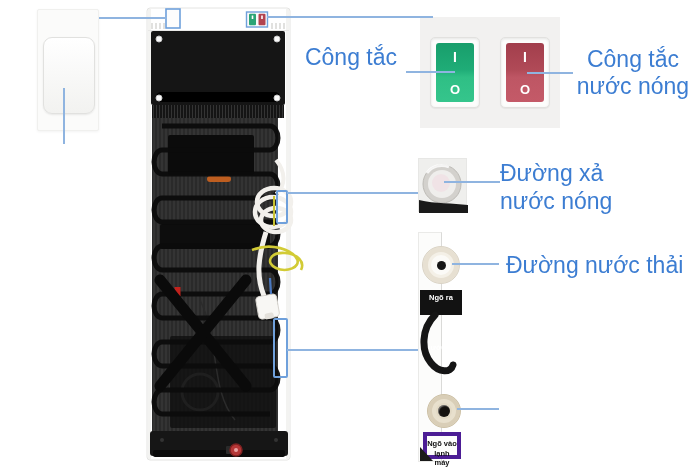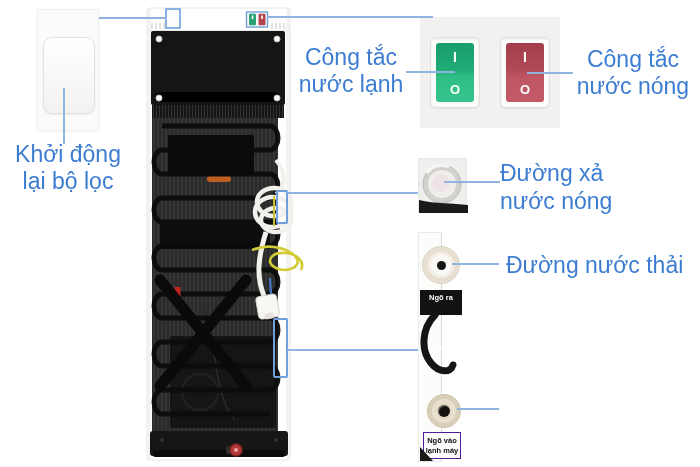--- a/index.html
+++ b/index.html
@@ -53,21 +53,21 @@
   .g1{left:3px;top:13px;width:38px;height:38px;background:#F0EBE1;border:1px solid #DAD3C5;
       box-shadow:inset 0 0 0 5px #E7E0D2,inset 0 0 0 9px #F4F0E7;}
   .g1-mid{position:absolute;left:12px;top:22px;width:20px;height:20px;border-radius:50%;background:#FBFAF7;}
   .g1-dot{position:absolute;left:18px;top:28px;width:9px;height:9px;border-radius:50%;background:#161616;}
   .g2{left:8px;top:161px;width:34px;height:34px;background:#E2D9C5;border:1px solid #CDC1A6;
       box-shadow:inset 0 0 0 4px #D9CEB7,inset 0 0 0 8px #E8E0CD;}
   .g2-dot{position:absolute;left:19px;top:172px;width:12px;height:12px;border-radius:50%;background:#15120F;
       box-shadow:inset 1px 1px 1px rgba(255,255,255,.4);}
   .tag{position:absolute;text-align:center;font-weight:bold;font-size:7.5px;line-height:9.5px;padding-top:3px;}
   .tag.black{left:1px;top:57px;width:42px;height:25px;background:#121212;color:#FFFFFF;}
-  .tag.white{left:4px;top:199px;width:38px;height:27px;background:#FDFDFC;color:#111;border:1px solid #4c1d95;}
+  .tag.white{left:4px;top:199px;width:38px;height:27px;background:#FDFDFC;color:#111;border:4px solid #4c1d95;}
   .corner-tri{position:absolute;left:1px;top:214px;width:0;height:0;z-index:4;
       border-bottom:14px solid #1A1A1A;border-right:13px solid transparent;}
   .hose-svg{position:absolute;left:0;top:78px;}
   .cap-svg,.machine-svg{position:absolute;}
   .machine-svg{left:140px;top:0;z-index:2;}
 </style>
 </head>
 <body>
 
 <div class="figure">
@@ -166,43 +166,38 @@
       <circle cx="96" cy="450" r="6" fill="#B53737" stroke="#7E2121" stroke-width="1.5"></circle>
       <circle cx="96" cy="450" r="2" fill="#E8A2A2"></circle>
     </g>
   </svg>
 
   <div class="left-photo">
     <div class="reset-btn"></div>
   </div>
   <div class="line" style="left:99px;top:17px;width:68px;"></div>
   <div class="vline" style="left:63px;top:88px;height:56px;"></div>
-  <div class="lbl center" style="left:8px;top:141px;width:120px;">
-    <span>Khởi động</span>
-    <span>lại bộ lọc</span>
-  </div>
 
   <div class="line" style="left:267px;top:16px;width:166px;"></div>
   <div class="switch-photo">
     <div class="bezel cold">
       <div class="rocker green">
         <span class="mark on">I</span>
         <span class="mark off">O</span>
       </div>
     </div>
     <div class="bezel hot">
       <div class="rocker red">
         <span class="mark on">I</span>
         <span class="mark off">O</span>
       </div>
     </div>
   </div>
   <div class="lbl center" style="left:292px;top:44px;width:118px;">
     <span>Công tắc</span>
-    <span>nước lạnh</span>
   </div>
   <div class="line" style="left:406px;top:71px;width:49px;"></div>
   <div class="line" style="left:527px;top:72px;width:46px;"></div>
   <div class="lbl center" style="left:567px;top:46px;width:132px;">
     <span>Công tắc</span>
     <span>nước nóng</span>
   </div>
 
   <div class="hbox" style="left:276px;top:190px;width:12px;height:34px;"></div>
   <div class="line" style="left:287px;top:192px;width:131px;"></div>

